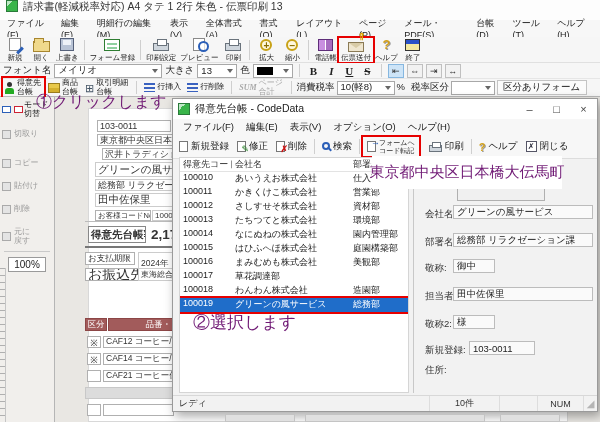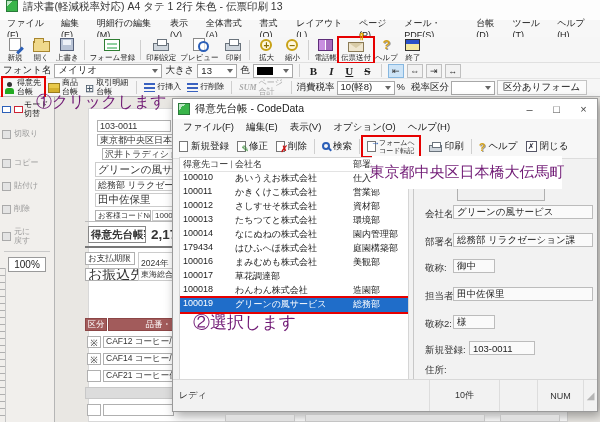--- a/index.html
+++ b/index.html
@@ -135,21 +135,21 @@
   .divider{position:absolute;left:240px;top:58px;height:236px;border-left:1px solid #c8c8c8}
   .hthumb{position:absolute;left:18px;top:296px;width:56px;height:3px;background:#9a9a9a}
 
   .dpanel{position:absolute;left:244px;top:58px;right:4px;height:236px;font-size:9.5px}
   .plabel{position:absolute;color:#333}
   .pval{position:absolute;border:1px solid #bcbcbc;background:#fafafa;height:14px;display:flex;
         align-items:center;padding:0 3px;overflow:hidden;white-space:nowrap;font-size:9.5px}
   .paddr{height:26px;display:block;line-height:12px;font-size:9px;padding-top:1px}
   .hiddenbtn{position:absolute;left:40px;top:29px;width:88px;height:15px;background:#f0f0f0;border:1px solid #b0b0b0}
 
-  .dstatus{position:absolute;left:0;right:0;bottom:0;height:32px;background:#f2f2f2;border-top:1px solid #d8d8d8;
+  .dstatus{position:absolute;left:0;right:0;bottom:0;height:16px;background:#f2f2f2;border-top:1px solid #d8d8d8;
            display:flex;align-items:center;font-size:9px;color:#333}
   .dstatus .cell{border-left:1px solid #ddd;height:100%;display:flex;align-items:center;justify-content:center}
   .grip{width:14px;color:#b5b5b5;font-size:10px;display:flex;align-items:flex-end;justify-content:flex-end}
 
   
   .ann{position:absolute;color:#701a75;z-index:30;white-space:nowrap}
   .ann1{left:36px;top:92px;font-size:16px}
   .ann3{left:372px;top:156px;width:190px;height:33px;background:#fff;display:flex;align-items:center;
         justify-content:center;font-size:15px;z-index:25}
 </style>
@@ -467,21 +467,21 @@
         <div class="c0">100013</div>
           <div class="c1">たちつてと株式会社</div>
           <div class="c2">環境部</div>
       </div>
       <div class="drow">
         <div class="c0">100014</div>
           <div class="c1">なにぬねの株式会社</div>
           <div class="c2">園内管理部</div>
       </div>
       <div class="drow">
-        <div class="c0">179434</div>
+        <div class="c0">100015</div>
           <div class="c1">はひふへほ株式会社</div>
           <div class="c2">庭園構築部</div>
       </div>
       <div class="drow">
         <div class="c0">100016</div>
           <div class="c1">まみむめも株式会社</div>
           <div class="c2">美観部</div>
       </div>
       <div class="drow">
         <div class="c0">100017</div>

